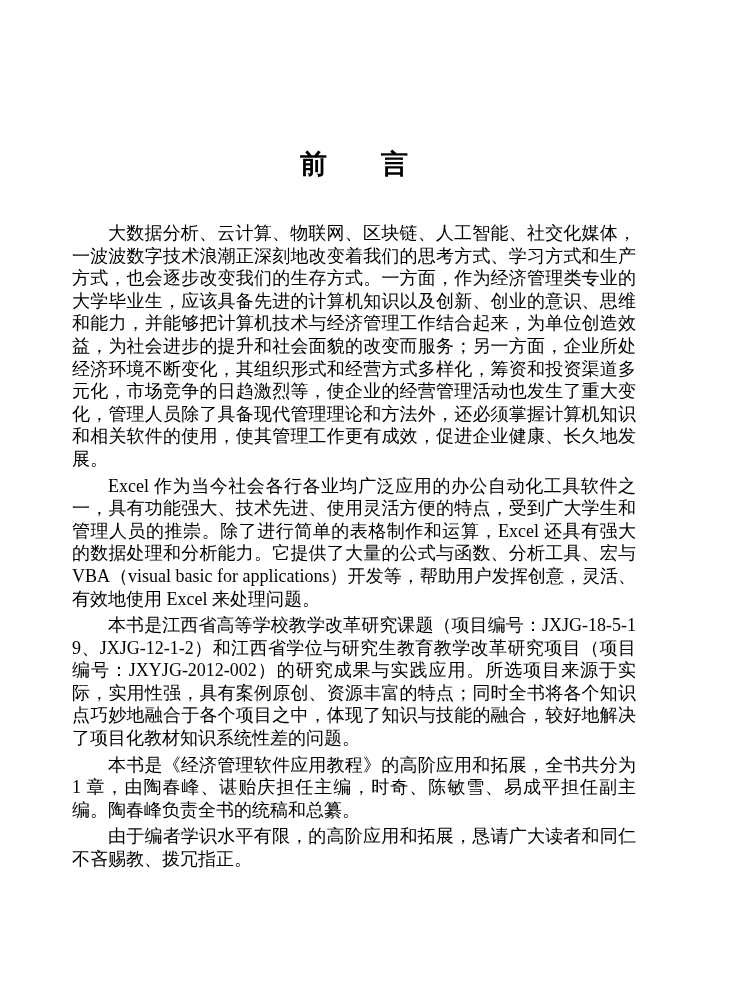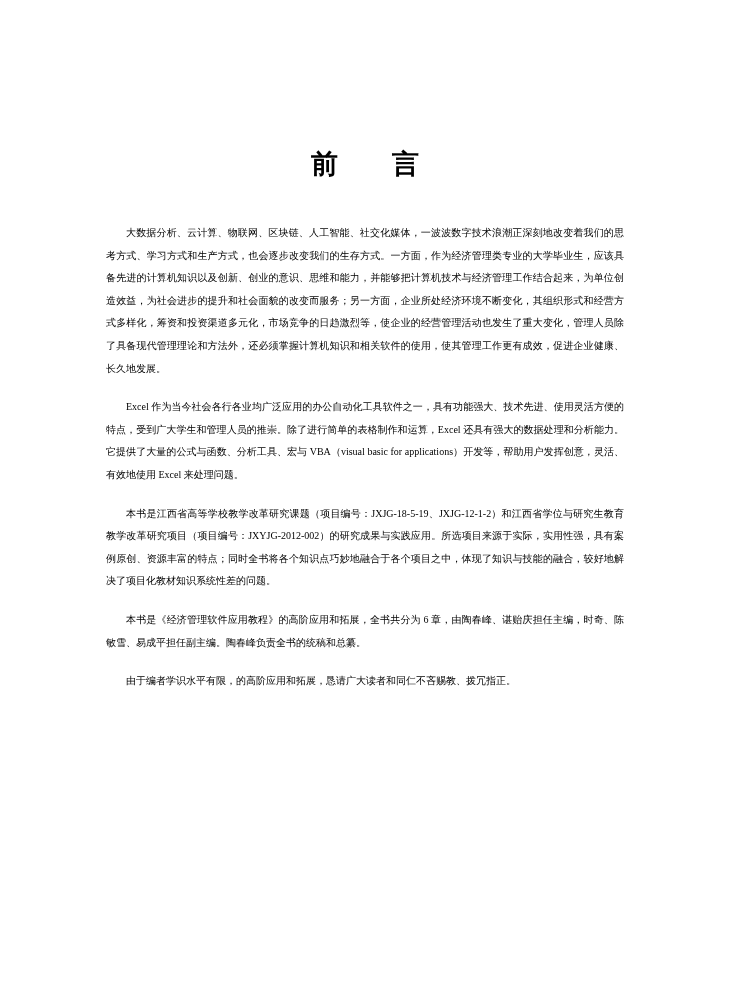--- a/index.html
+++ b/index.html
@@ -11,44 +11,44 @@
     height: 1005px;
     background: #ffffff;
     color: #000000;
     font-family: "Liberation Serif", "DejaVu Serif", serif;
     overflow: hidden;
   }
   .page {
     box-sizing: border-box;
     width: 729px;
     height: 1005px;
-    padding: 146px 89px 0 90px;
+    padding: 146px 89px 0 68px;
     background: #ffffff;
   }
   .title {
     margin: 0 0 40px 0;
     font-size: 27px;
     font-weight: bold;
     text-align: center;
     color: #000000;
   }
   .body p {
-    margin: 16px;
-    font-size: 10px;
+    margin: 4px;
+    font-size: 18px;
     line-height: 22.6px;
     text-align: justify;
     text-indent: 2em;
     word-break: break-all;
   }
 </style>
 </head>
 <body>
 
 <div class="page">
   <h1 class="title">前　　言</h1>
   <div class="body">
     <p>大数据分析、云计算、物联网、区块链、人工智能、社交化媒体，一波波数字技术浪潮正深刻地改变着我们的思考方式、学习方式和生产方式，也会逐步改变我们的生存方式。一方面，作为经济管理类专业的大学毕业生，应该具备先进的计算机知识以及创新、创业的意识、思维和能力，并能够把计算机技术与经济管理工作结合起来，为单位创造效益，为社会进步的提升和社会面貌的改变而服务；另一方面，企业所处经济环境不断变化，其组织形式和经营方式多样化，筹资和投资渠道多元化，市场竞争的日趋激烈等，使企业的经营管理活动也发生了重大变化，管理人员除了具备现代管理理论和方法外，还必须掌握计算机知识和相关软件的使用，使其管理工作更有成效，促进企业健康、长久地发展。</p>
     <p>Excel 作为当今社会各行各业均广泛应用的办公自动化工具软件之一，具有功能强大、技术先进、使用灵活方便的特点，受到广大学生和管理人员的推崇。除了进行简单的表格制作和运算，Excel 还具有强大的数据处理和分析能力。它提供了大量的公式与函数、分析工具、宏与 VBA（visual basic for applications）开发等，帮助用户发挥创意，灵活、有效地使用 Excel 来处理问题。</p>
     <p>本书是江西省高等学校教学改革研究课题（项目编号：JXJG-18-5-19、JXJG-12-1-2）和江西省学位与研究生教育教学改革研究项目（项目编号：JXYJG-2012-002）的研究成果与实践应用。所选项目来源于实际，实用性强，具有案例原创、资源丰富的特点；同时全书将各个知识点巧妙地融合于各个项目之中，体现了知识与技能的融合，较好地解决了项目化教材知识系统性差的问题。</p>
-    <p>本书是《经济管理软件应用教程》的高阶应用和拓展，全书共分为 6 章，由陶春峰、谌贻庆担任主编，时奇、陈敏雪、易成平担任副主编。陶春峰负责全书的统稿和总纂。</p>
+    <p>本书是《经济管理软件应用教程》的高阶应用和拓展，全书共分为 1 章，由陶春峰、谌贻庆担任主编，时奇、陈敏雪、易成平担任副主编。陶春峰负责全书的统稿和总纂。</p>
     <p>由于编者学识水平有限，的高阶应用和拓展，恳请广大读者和同仁不吝赐教、拨冗指正。</p>
   </div>
 </div>
 
 </body></html>

